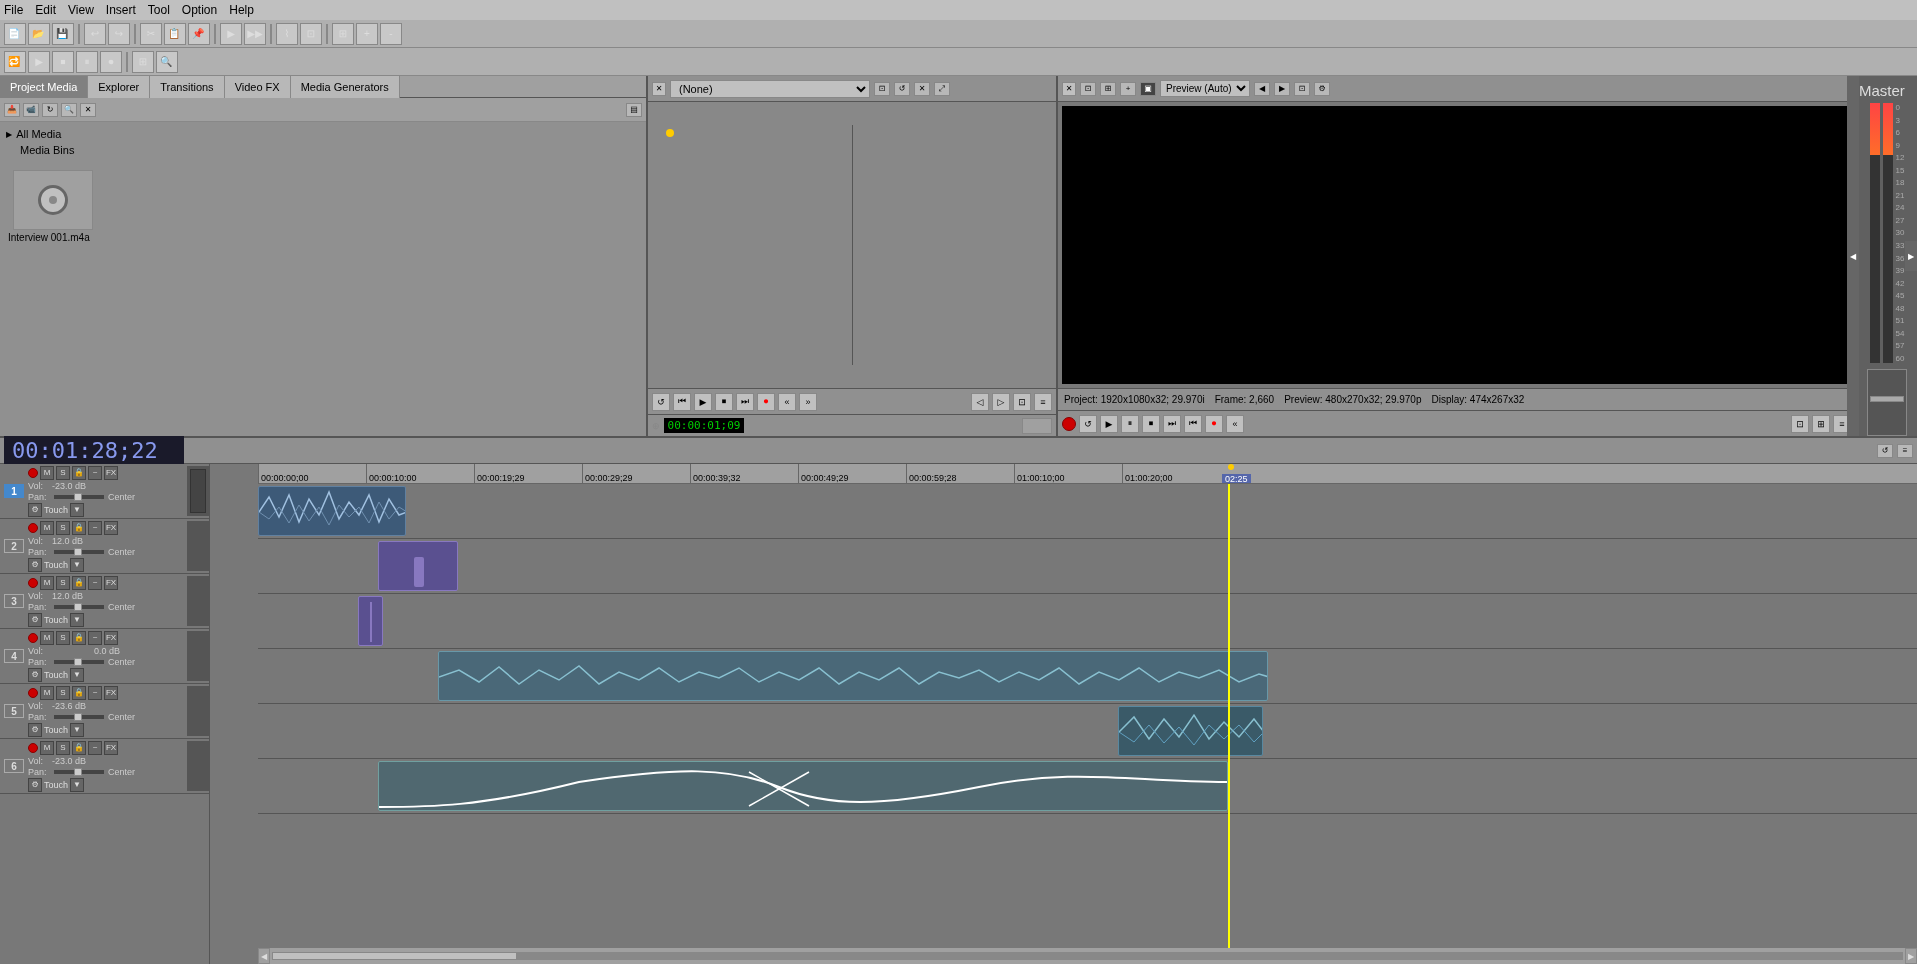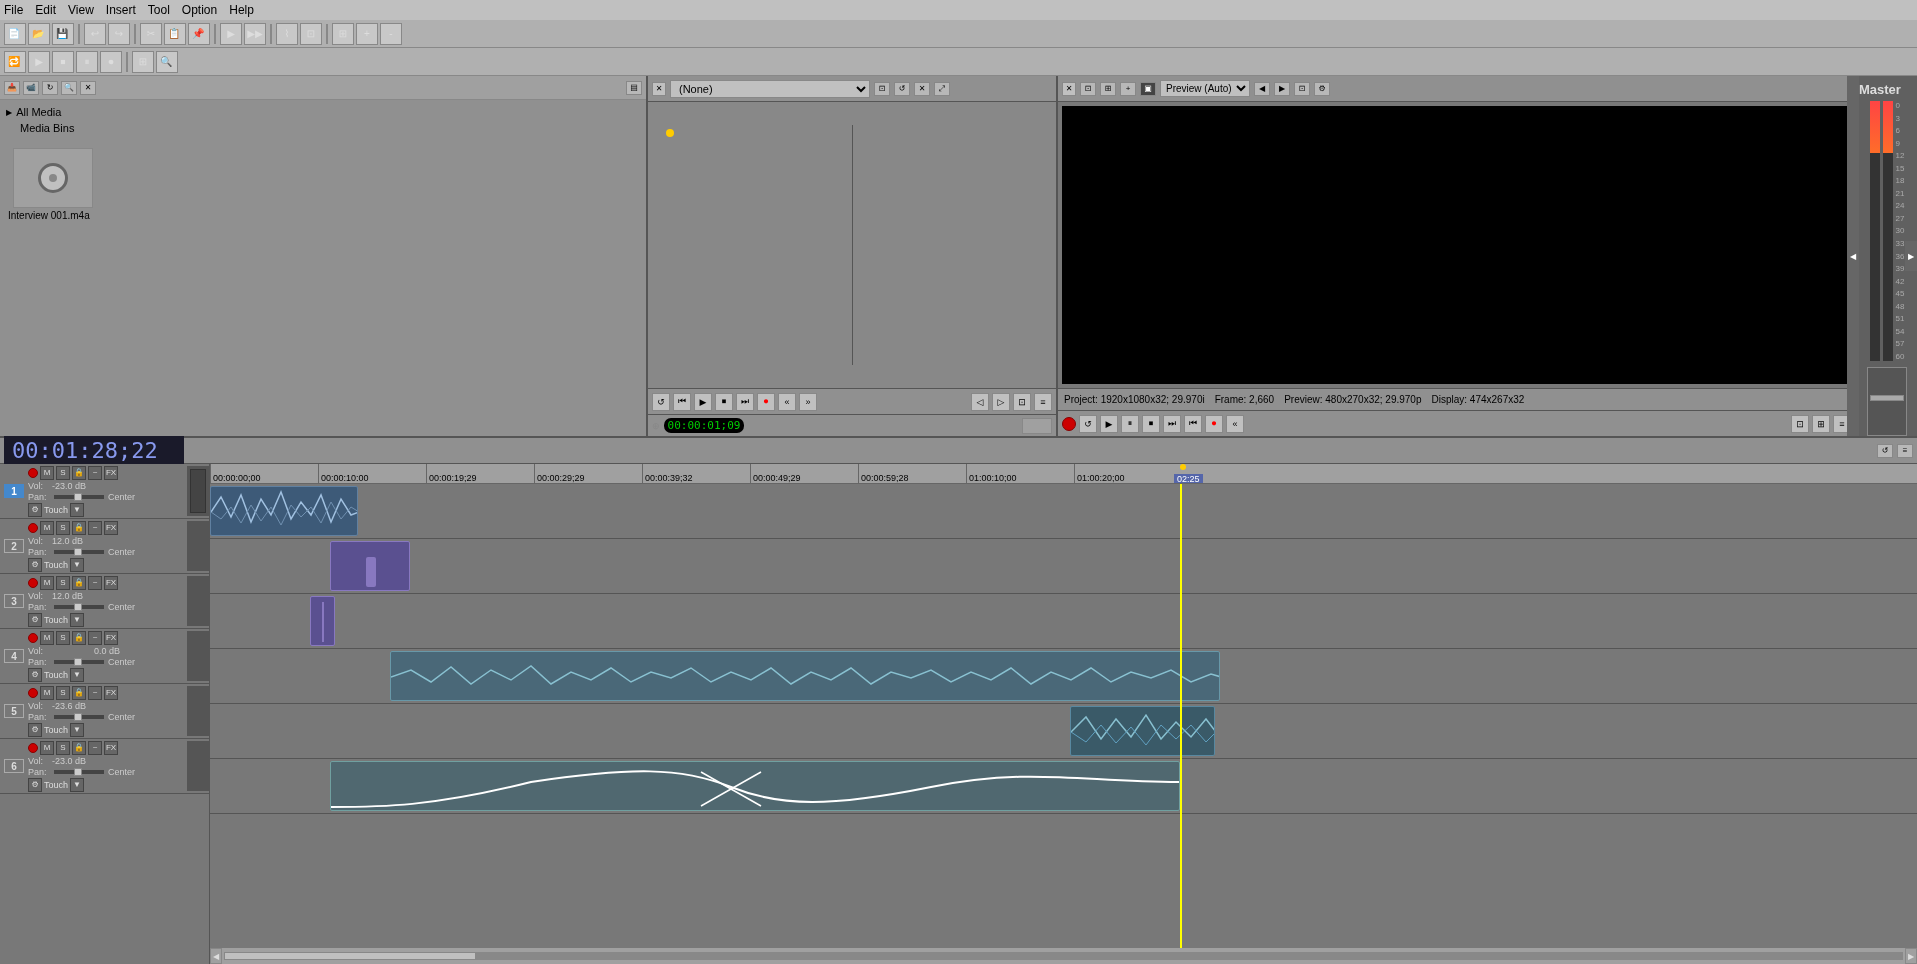--- a/index.html
+++ b/index.html
@@ -33,21 +33,21 @@
     .media-label { font-size: 10px; color: #000; word-break: break-word; }
     .media-status { height: 22px; background: #a0a0a0; padding: 3px 6px; font-size: 10px; color: #000; border-top: 1px solid #888; }
 
     
     .mid-panel { width: 410px; background: #787878; border-right: 2px solid #555; display: flex; flex-direction: column; }
     .mid-header { height: 26px; background: #909090; display: flex; align-items: center; padding: 0 4px; gap: 4px; border-bottom: 1px solid #555; }
     .mid-dropdown { background: #c0c0c0; border: 1px solid #888; font-size: 11px; color: #000; padding: 1px 4px; width: 200px; }
     .mid-preview { flex: 1; background: #888; display: flex; align-items: center; justify-content: center; }
     .mid-transport { height: 26px; background: #909090; display: flex; align-items: center; padding: 0 4px; gap: 3px; border-top: 1px solid #555; }
     .mid-timecode { height: 22px; background: #909090; display: flex; align-items: center; padding: 0 4px; gap: 4px; border-top: 1px solid #555; }
-    .timecode-box { background: #000; color: #00cc00; font-size: 11px; padding: 1px 4px; font-family: monospace; border-radius: 7px; }
+    .timecode-box { background: #000; color: #00cc00; font-size: 11px; padding: 1px 4px; font-family: monospace; }
 
     
     .right-panel { flex: 1; background: #787878; display: flex; flex-direction: column; border-right: 2px solid #555; }
     .right-header { height: 26px; background: #909090; display: flex; align-items: center; padding: 0 4px; gap: 4px; border-bottom: 1px solid #555; }
     .preview-area { flex: 1; background: #000; margin: 4px; }
     .preview-info { height: 22px; background: #909090; display: flex; align-items: center; padding: 0 6px; gap: 10px; font-size: 10px; color: #000; border-top: 1px solid #555; }
     .right-transport { height: 26px; background: #909090; display: flex; align-items: center; padding: 0 4px; gap: 3px; border-top: 1px solid #555; }
 
     
     .vu-panel { width: 60px; background: #606060; display: flex; flex-direction: column; align-items: center; padding-top: 4px; }
@@ -121,20 +121,27 @@
   <div class="toolbar-btn">⏺</div>
   <div class="toolbar-sep"></div>
   <div class="toolbar-btn">⊞</div>
   <div class="toolbar-btn">🔍</div>
 </div>
 
 <div style="display:flex; height:360px; position:relative;">
 
   <div class="left-panel">
 
+    <div class="left-panel-header">
+      <div class="tab-btn active">Project Media</div>
+      <div class="tab-btn">Explorer</div>
+      <div class="tab-btn">Transitions</div>
+      <div class="tab-btn">Video FX</div>
+      <div class="tab-btn">Media Generators</div>
+    </div>
 
     <div style="height:24px; background:#a0a0a0; display:flex; align-items:center; padding:0 4px; gap:3px; border-bottom:1px solid #888;">
       <div class="mini-btn">📥</div>
       <div class="mini-btn">📹</div>
       <div class="mini-btn">↻</div>
       <div class="mini-btn">🔍</div>
       <div class="mini-btn">✕</div>
       <div style="flex:1;"></div>
       <div class="mini-btn">▤</div>
     </div>
@@ -247,21 +254,21 @@
       <div class="transport-btn">«</div>
       <div style="flex:1;"></div>
       <div class="transport-btn">⊡</div>
       <div class="transport-btn">⊞</div>
       <div class="transport-btn">≡</div>
     </div>
   </div>
 
   <div class="vu-panel">
     <div style="display:flex;gap:2px;align-items:center;padding:2px;width:100%;">
-      <div style="font-size:13px;color:#ddd;flex:1;font-weight:bold;">Master</div>
+      <div style="font-size:15px;color:#ddd;flex:1;">Master</div>
     </div>
 
     <div style="display:flex;gap:3px;padding:2px;">
       <div style="width:10px;height:260px;background:linear-gradient(to bottom,#ff4444,#ffaa00,#44ff44);position:relative;">
         <div style="position:absolute;bottom:0;left:0;right:0;height:80%;background:#333;"></div>
       </div>
       <div style="width:10px;height:260px;background:linear-gradient(to bottom,#ff4444,#ffaa00,#44ff44);position:relative;">
         <div style="position:absolute;bottom:0;left:0;right:0;height:80%;background:#333;"></div>
       </div>
 
@@ -508,21 +515,21 @@
             <div class="track-ctrl-icon">⚙</div>
             <span style="font-size:9px;color:#ddd;">Touch</span>
             <div class="track-ctrl-icon">▼</div>
           </div>
         </div>
         <div style="width:22px;background:#555;height:50px;"></div>
       </div>
 
     </div>
 
-    <div style="flex:1;display:flex;flex-direction:column;overflow:hidden;position:relative;">
+    <div style="flex:1;display:flex;flex-direction:column;overflow:hidden;position:relative;margin-left:48px;">
 
       <div class="timeline-ruler">
         <div class="ruler-tick" style="left:0px;">00:00:00;00</div>
         <div class="ruler-tick" style="left:108px;">00:00:10:00</div>
         <div class="ruler-tick" style="left:216px;">00:00:19;29</div>
         <div class="ruler-tick" style="left:324px;">00:00:29;29</div>
         <div class="ruler-tick" style="left:432px;">00:00:39;32</div>
         <div class="ruler-tick" style="left:540px;">00:00:49;29</div>
         <div class="ruler-tick" style="left:648px;">00:00:59;28</div>
         <div class="ruler-tick" style="left:756px;">01:00:10;00</div>

